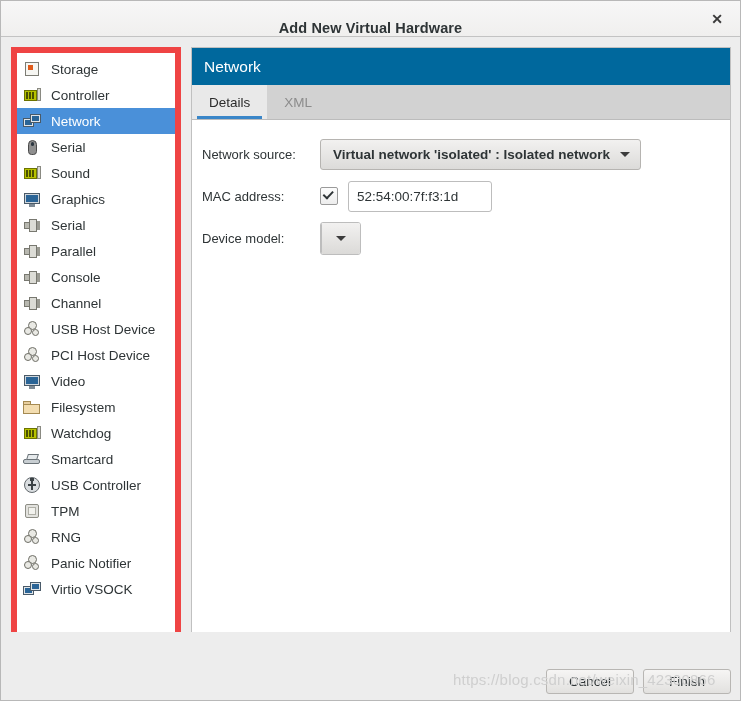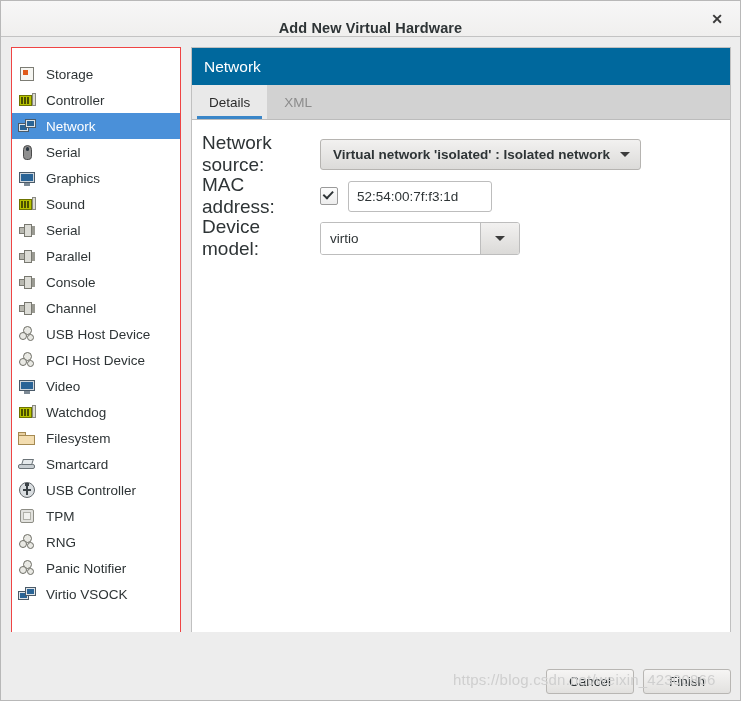--- a/index.html
+++ b/index.html
@@ -60,24 +60,24 @@
     padding: 10px 9px 0 10px;
     gap: 10px;
     min-height: 0;
   }
 
   
   #sidebar {
     flex: 0 0 170px;
     width: 170px;
     background: #ffffff;
-    border: 1px solid #ef4444;
+    border: 6px solid #ef4444;
     height: 597px;
     overflow: hidden;
-    padding-top: 13px;
+    padding-top: 3px;
   }
   .hw-item {
     display: flex;
     align-items: center;
     height: 26px;
     padding-left: 5px;
     gap: 9px;
     cursor: pointer;
     font-size: 13.5px;
     color: #2e3436;
@@ -213,21 +213,21 @@
   .form-row {
     display: flex;
     align-items: center;
     margin-bottom: 10px;
     height: 32px;
   }
   .form-label {
     width: 118px;
     flex: 0 0 118px;
     text-align: left;
-    font-size: 19px;
+    font-size: 13px;
     color: #2e3436;
   }
 
   
   .combo-button {
     height: 31px;
     display: inline-flex;
     align-items: center;
     padding: 0 10px 0 12px;
     background: linear-gradient(to bottom, #f2f1f0 0%, #dcdbd9 100%);
@@ -386,36 +386,36 @@
           <span>Network</span>
         </div>
         <div class="hw-item">
           <span class="hw-icon icon-input">
             <i class="ic b1"></i>
             <i class="ic b2"></i>
           </span>
           <span>Serial</span>
         </div>
         <div class="hw-item">
-          <span class="hw-icon icon-monitor">
-            <i class="ic b1"></i>
-            <i class="ic b2"></i>
-            <i class="ic b3"></i>
-          </span>
-          <span>Graphics</span>
-        </div>
-        <div class="hw-item">
           <span class="hw-icon icon-card">
             <i class="ic b1"></i>
             <i class="ic b2"></i>
             <i class="ic b3"></i>
             <i class="ic b4"></i>
             <i class="ic b5"></i>
           </span>
           <span>Sound</span>
+        </div>
+        <div class="hw-item">
+          <span class="hw-icon icon-monitor">
+            <i class="ic b1"></i>
+            <i class="ic b2"></i>
+            <i class="ic b3"></i>
+          </span>
+          <span>Graphics</span>
         </div>
         <div class="hw-item">
           <span class="hw-icon icon-plug">
             <i class="ic b1"></i>
             <i class="ic b2"></i>
             <i class="ic b3"></i>
           </span>
           <span>Serial</span>
         </div>
         <div class="hw-item">
@@ -460,35 +460,35 @@
         </div>
         <div class="hw-item">
           <span class="hw-icon icon-monitor">
             <i class="ic b1"></i>
             <i class="ic b2"></i>
             <i class="ic b3"></i>
           </span>
           <span>Video</span>
         </div>
         <div class="hw-item">
+          <span class="hw-icon icon-folder">
+            <i class="ic b1"></i>
+            <i class="ic b2"></i>
+          </span>
+          <span>Filesystem</span>
+        </div>
+        <div class="hw-item">
           <span class="hw-icon icon-card">
             <i class="ic b1"></i>
             <i class="ic b2"></i>
             <i class="ic b3"></i>
             <i class="ic b4"></i>
             <i class="ic b5"></i>
           </span>
           <span>Watchdog</span>
-        </div>
-        <div class="hw-item">
-          <span class="hw-icon icon-folder">
-            <i class="ic b1"></i>
-            <i class="ic b2"></i>
-          </span>
-          <span>Filesystem</span>
         </div>
         <div class="hw-item">
           <span class="hw-icon icon-smartcard">
             <i class="ic b1"></i>
             <i class="ic b2"></i>
           </span>
           <span>Smartcard</span>
         </div>
         <div class="hw-item">
           <span class="hw-icon icon-usb">
@@ -564,21 +564,20 @@
             <i class="tick"></i>
           </span>
           <div class="entry">
             <span>52:54:00:7f:f3:1d</span>
           </div>
         </div>
 
         <div class="form-row">
           <span class="form-label">Device model:</span>
           <div class="combo-entry">
-            <span class="ce-text">virtio</span>
             <span class="ce-btn">
               <i class="arrow-down"></i>
             </span>
           </div>
         </div>
 
       </div>
     </div>
   </div>
 

